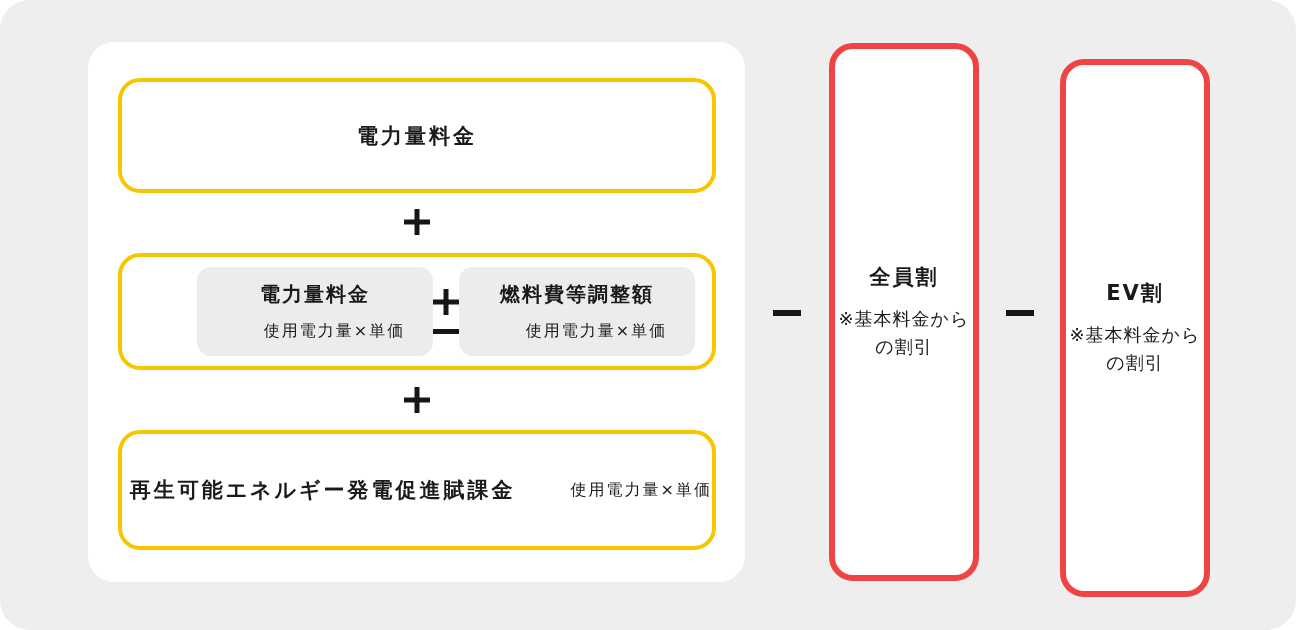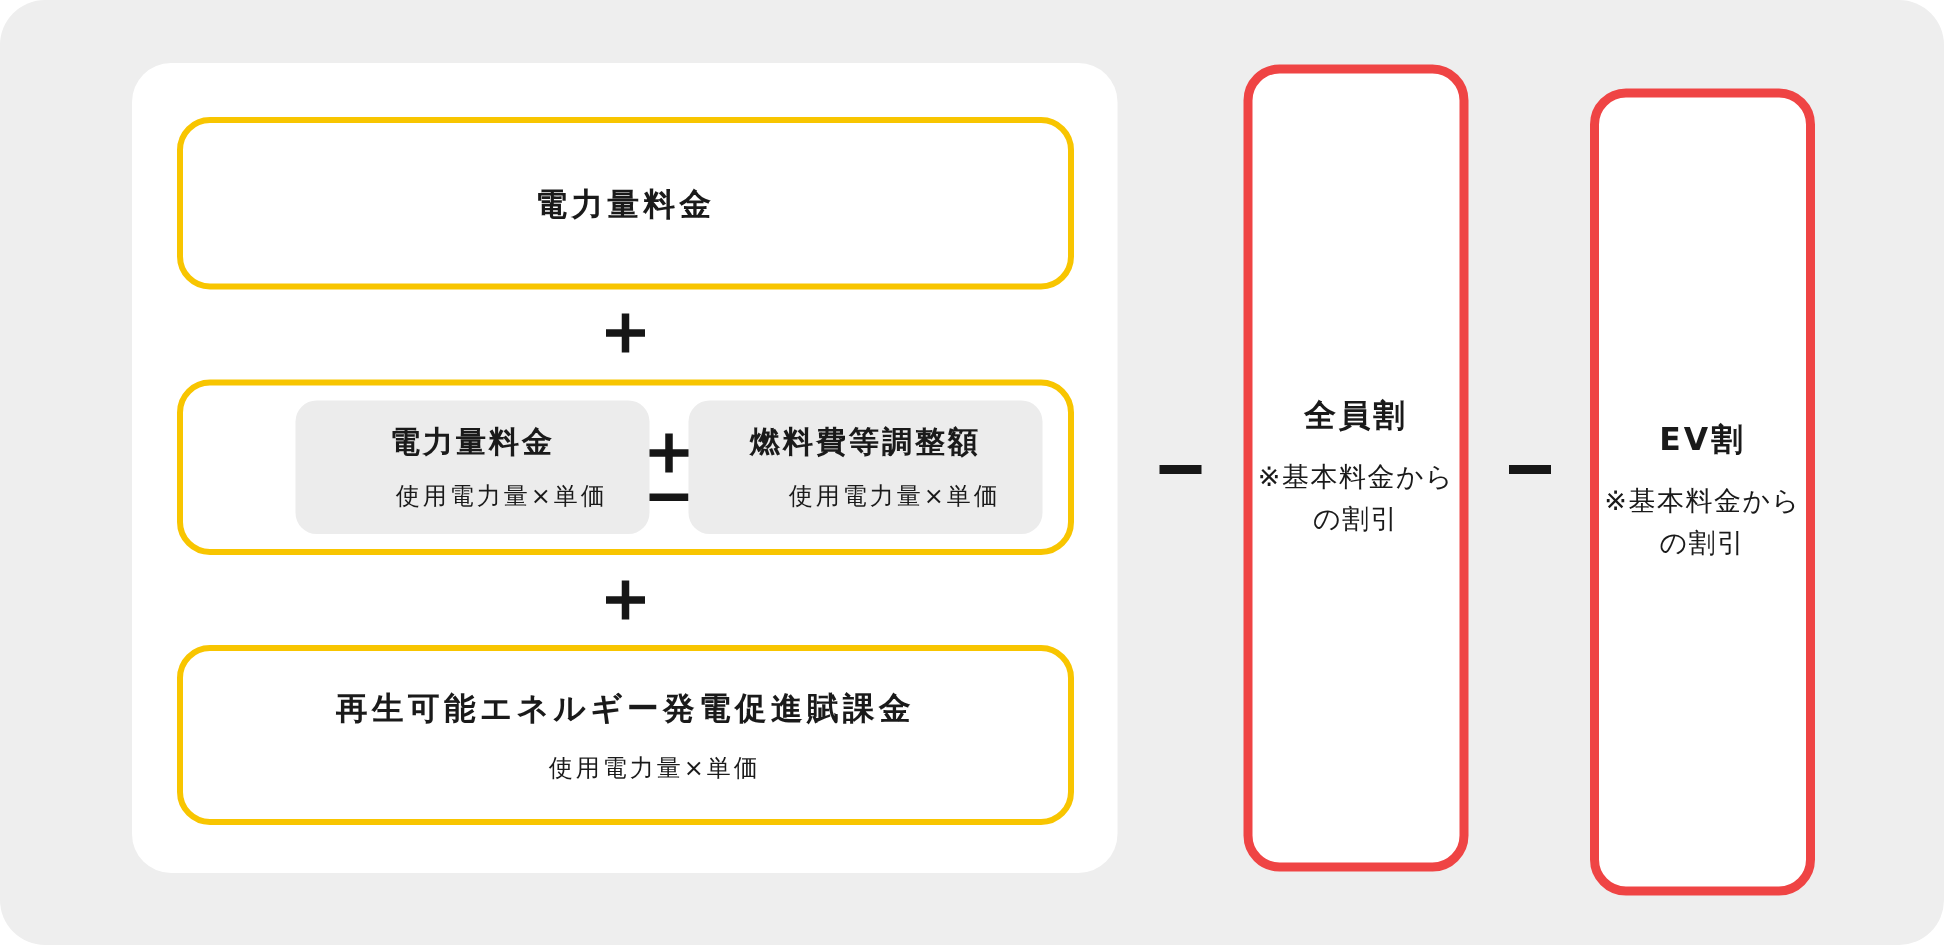--- a/index.html
+++ b/index.html
@@ -33,21 +33,21 @@
     background: #ffffff;
     border: 4px solid #f8c500;
     border-radius: 22px;
     box-sizing: border-box;
     display: flex;
     align-items: center;
     justify-content: center;
   }
   .box-basic  { top: 36px;  height: 115px; }
   .box-mid    { top: 211px; height: 117px; justify-content: flex-end; padding: 0 17px; }
-  .box-bottom { top: 388px; height: 120px; flex-direction: column; gap: 16px; }
+  .box-bottom { top: 388px; height: 120px; flex-direction: row; gap: 16px; justify-content: flex-end; }
 
   .box-title {
     font-weight: 700;
     font-size: 21px;
     letter-spacing: 3px;
     white-space: nowrap;
   }
   .box-sub {
     font-size: 16px;
     letter-spacing: 2px;

